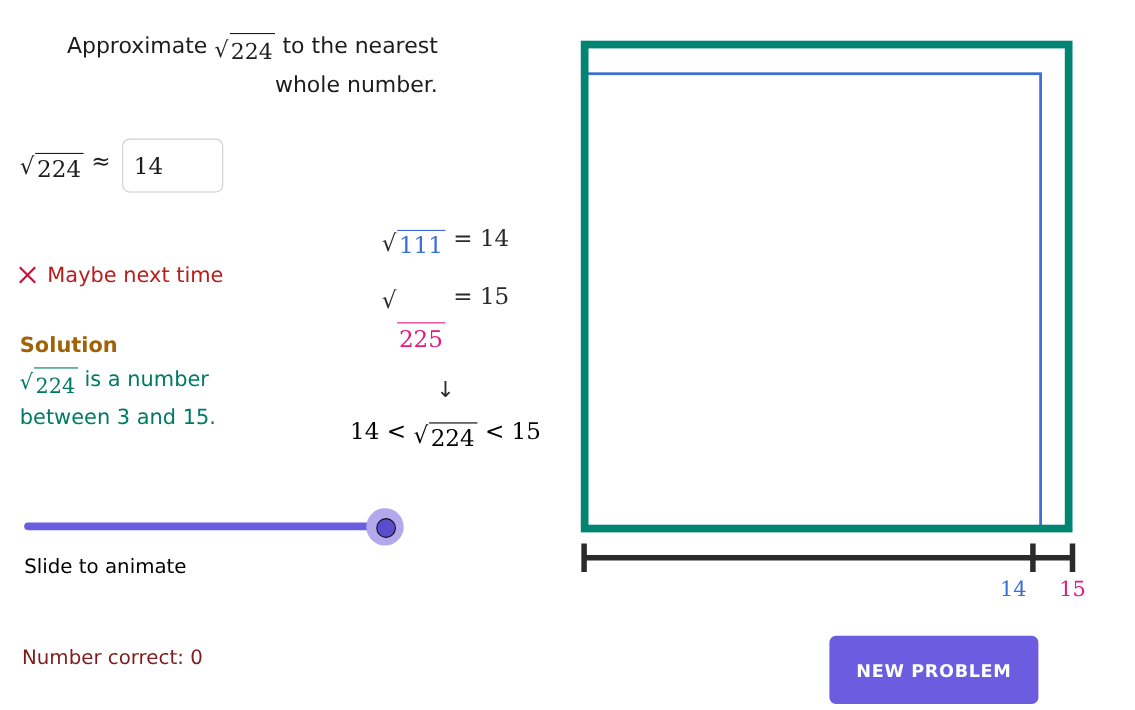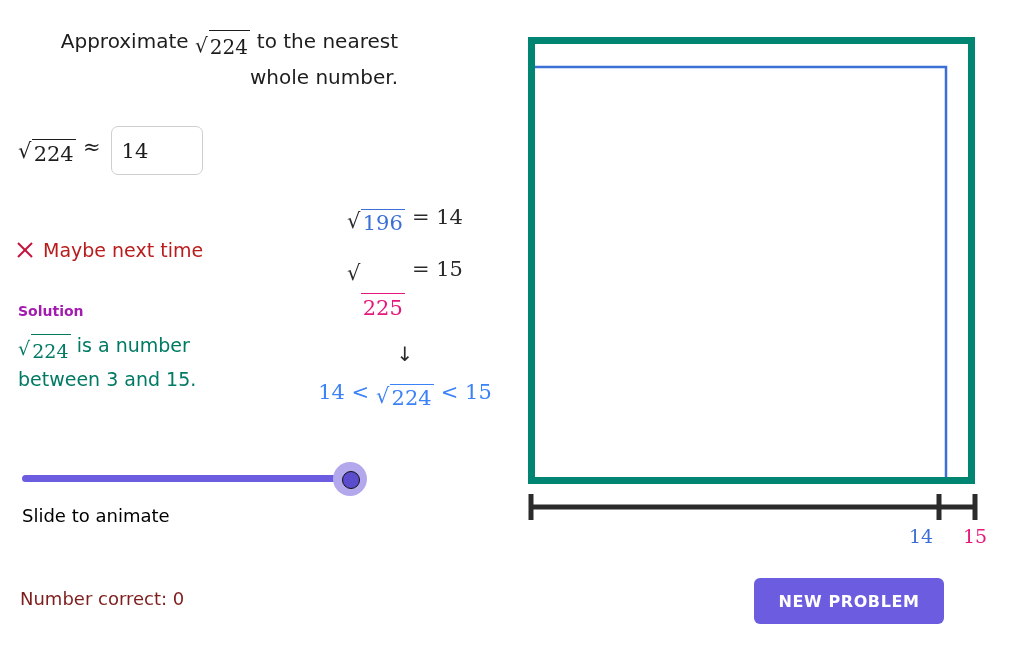--- a/index.html
+++ b/index.html
@@ -66,23 +66,23 @@
     gap: 9px;
     font-size: 19px;
     color: #b91c1c;
   }
   #feedback svg { display: block; }
 
   #solution-head {
     position: absolute;
     left: 18px;
     top: 303px;
-    font-size: 14px;
+    font-size: 19px;
     font-weight: bold;
-    color: #a21caf;
+    color: #a16207;
   }
   #solution-body {
     position: absolute;
     left: 18px;
     top: 331px;
     width: 240px;
     font-size: 19px;
     line-height: 28px;
     color: #007a63;
   }
@@ -97,21 +97,21 @@
     font-family: "DejaVu Serif", serif;
     font-size: 21px;
     color: #2a2a2a;
   }
   #derivation .line { margin-bottom: 22px; }
   #derivation .arrow {
     font-family: "DejaVu Sans", sans-serif;
     font-size: 20px;
     margin-bottom: 14px;
   }
-  #derivation .concl { color: #3b82f6; }
+  #derivation .concl { color: #000000; }
   .c-blue { color: #3c6fd5; }
   .c-pink { color: #e5187b; margin-top: 32px; }
 
   
   .sqrt {
     display: inline-flex;
     align-items: stretch;
     vertical-align: -0.18em;
   }
   .sqrt > .sign { margin-right: 1px; }
@@ -195,21 +195,21 @@
   }
   #lbl-14 { left: 404px; top: 505px; color: #3c6fd5; }
   #lbl-15 { left: 458px; top: 505px; color: #e5187b; }
 
   
   #new-problem {
     position: absolute;
     left: 754px;
     top: 578px;
     width: 190px;
-    height: 46px;
+    height: 62px;
     border: none;
     border-radius: 6px;
     background: #6b5ce0;
     color: #ffffff;
     font-family: "DejaVu Sans", sans-serif;
     font-size: 16px;
     font-weight: bold;
     letter-spacing: 0.6px;
     cursor: pointer;
   }
@@ -248,21 +248,21 @@
       <span class="sign">√</span>
       <span class="rand">224</span>
     </span>
   <span>is a number between 3 and 15.</span>
 </div>
 
 <div id="derivation">
   <div class="line">
     <span class="sqrt">
         <span class="sign">√</span>
-        <span class="rand c-blue">196</span>
+        <span class="rand c-blue">111</span>
       </span>
     <span>=</span>
     <span>14</span>
   </div>
   <div class="line">
     <span class="sqrt">
         <span class="sign">√</span>
         <span class="rand c-pink">225</span>
       </span>
     <span>=</span>

